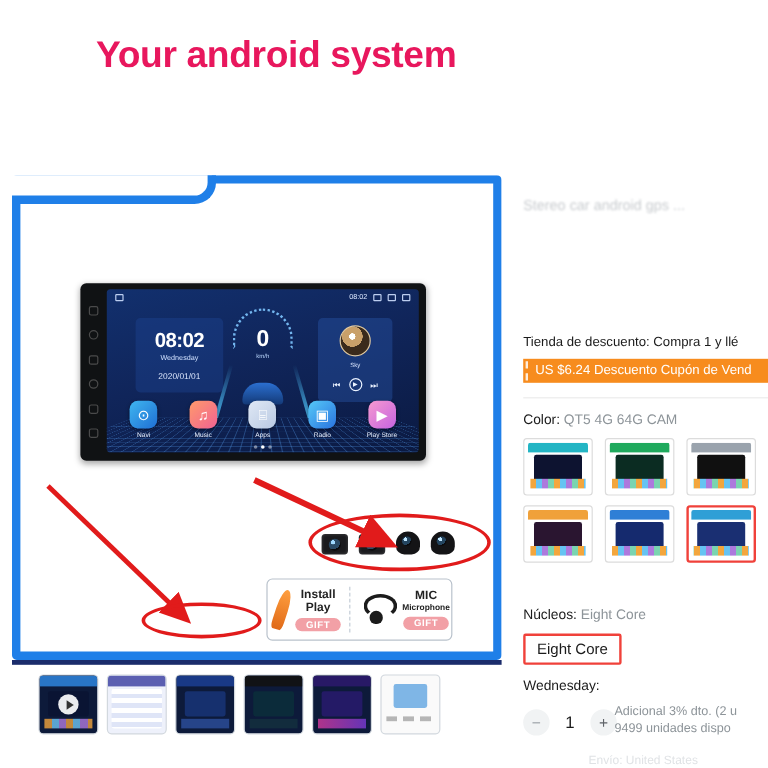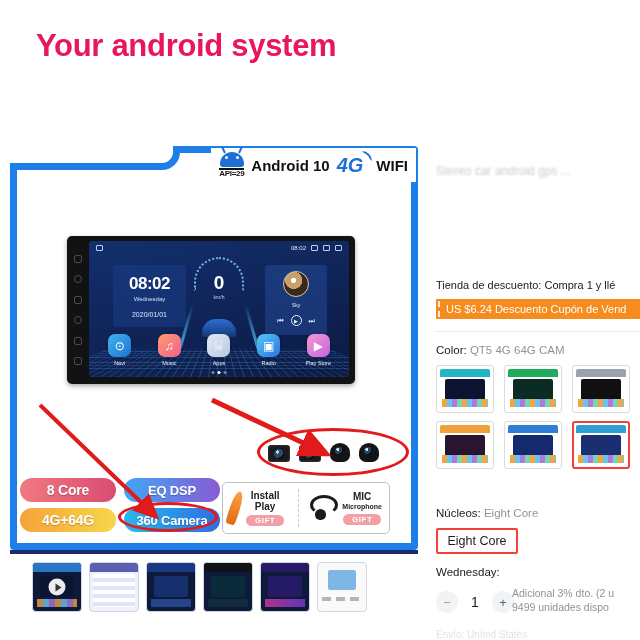--- a/index.html
+++ b/index.html
@@ -12,20 +12,21 @@
   #root { position: relative; width: 640px; height: 640px; background:#fff; }
 
   
   .headline {
     position: absolute; left: 0; top: 24px; width: 620px;
     color: #e8175d;
     font-weight: bold;
     font-size: 31px;
     line-height: 44px;
     letter-spacing: -0.3px;
+    padding-left: 44px;
   }
   .headline .l1 { display:block; padding-left: 36px; }
   .headline .l2 { display:block; padding-left: 140px; }
 
   
   .product-image {
     position: absolute; left: 10px; top: 146px;
     width: 408px; height: 404px;
     background: #ffffff;
     overflow: hidden;
@@ -187,21 +188,21 @@
   .pill.p2 { background: linear-gradient(90deg,#3fa7f5,#8a5bd6); font-size:13px;}
   .pill.p3 { background: linear-gradient(90deg,#f6a33a,#f6d64a); }
   .pill.p4 { background: linear-gradient(90deg,#28b7f0,#2f6fe0); font-size:13px;}
   .pill-circle {
     position:absolute; left:118px; top:502px; width:100px; height:30px;
     border:3px solid #e11b1b; border-radius:50%;
   }
 
   
   .gifts {
-    position:absolute; left:222px; top:482px; width:168px; height:52px;
+    position:absolute; left:222px; top:482px; width:155px; height:52px;
     border:1px solid #b9c2cc; border-radius:5px; background:#fff;
     display:flex; align-items:center;
   }
   .gift-half { flex:1; display:flex; align-items:center; gap:6px; padding:0 7px; height:100%;}
   .gift-sep { width:1px; height:38px; border-left:1px dashed #c3ccd6; }
   .gift-txt { display:flex; flex-direction:column; align-items:center; }
   .gift-t1 { font-size:10px; font-weight:bold; color:#222; line-height:11px;}
   .gift-t2 { font-size:7px; font-weight:bold; color:#222; line-height:9px;}
   .gift-tag { margin-top:3px; background:#f2a0a6; color:#fff; font-size:8px; font-weight:bold;
               border-radius:8px; padding:1px 9px; letter-spacing:.5px;}
@@ -290,49 +291,35 @@
     font-size:12.5px; color:#1b1b1b;
   }
   .qtyrow { position:absolute; left:6px; top:445px; display:flex; align-items:center; gap:10px; }
   .qbtn { width:22px; height:22px; border-radius:50%; background:#f1f3f4; color:#9aa0a6;
           display:flex; align-items:center; justify-content:center; font-size:13px; border:none;}
   .qbtn.plus { color:#5f6368; }
   .qval { font-size:14px; color:#1b1b1b; width:14px; text-align:center;}
   .qnote { position:absolute; left:82px; top:440px; width:150px; font-size:10.5px;
            color:#8d9499; line-height:14px; white-space:nowrap;}
   .r-bottom-faint { position:absolute; left:6px; top:483px; width:200px; font-size:10px;
-                    color:#c6cbd0; white-space:nowrap; opacity:.55; filter: blur(0.6px);}
+                    color:#c6cbd0; white-space:nowrap; opacity:.55; filter: blur(0.6px); text-align: center;}
 </style>
 </head>
 <body>
 
 <div id="root">
 
   <div class="headline">
     <span class="l1">Your android system</span>
   </div>
 
   <div class="product-image">
     <div class="blue-frame"></div>
     <div class="notch-round"></div>
 
-    <div class="badge-bar">
-      <div class="android-droid">
-        <div class="droid-body">
-          <span class="droid-eye l"></span>
-            <span class="droid-eye r"></span>
-        </div>
-        <div class="api-tag">API=29</div>
-      </div>
-      <div class="and-txt">Android 10</div>
-      <div class="fourg">
-        <span>4G</span><span class="wave"></span>
-      </div>
-      <div class="wifi-txt">WIFI</div>
-    </div>
 
     <div class="headunit">
       <div class="hu-side">
         <div class="hu-btn"></div>
           <div class="hu-btn circle"></div>
           <div class="hu-btn"></div>
         <div class="hu-btn circle"></div>
           <div class="hu-btn"></div>
           <div class="hu-btn"></div>
       </div>
@@ -405,26 +392,20 @@
       </div>
     </div>
 
     <div class="cams" style="left:258px; top:297px;">
       <div class="cam-box"></div>
       <div class="cam-box"></div>
       <div class="cam-dome"></div>
       <div class="cam-dome"></div>
     </div>
 
-    <div class="pills" style="left:10px; top:332px;">
-      <div class="pill p1">8 Core</div>
-      <div class="pill p2">EQ DSP</div>
-      <div class="pill p3">4G+64G</div>
-      <div class="pill p4">360 Camera</div>
-    </div>
 
     <div class="gifts" style="left:212px; top:336px;">
       <div class="gift-half">
         <div class="tool-glyph"></div>
         <div class="gift-txt">
           <div class="gift-t1">Install</div>
           <div class="gift-t1">Play</div>
           <div class="gift-tag">GIFT</div>
         </div>
       </div>

